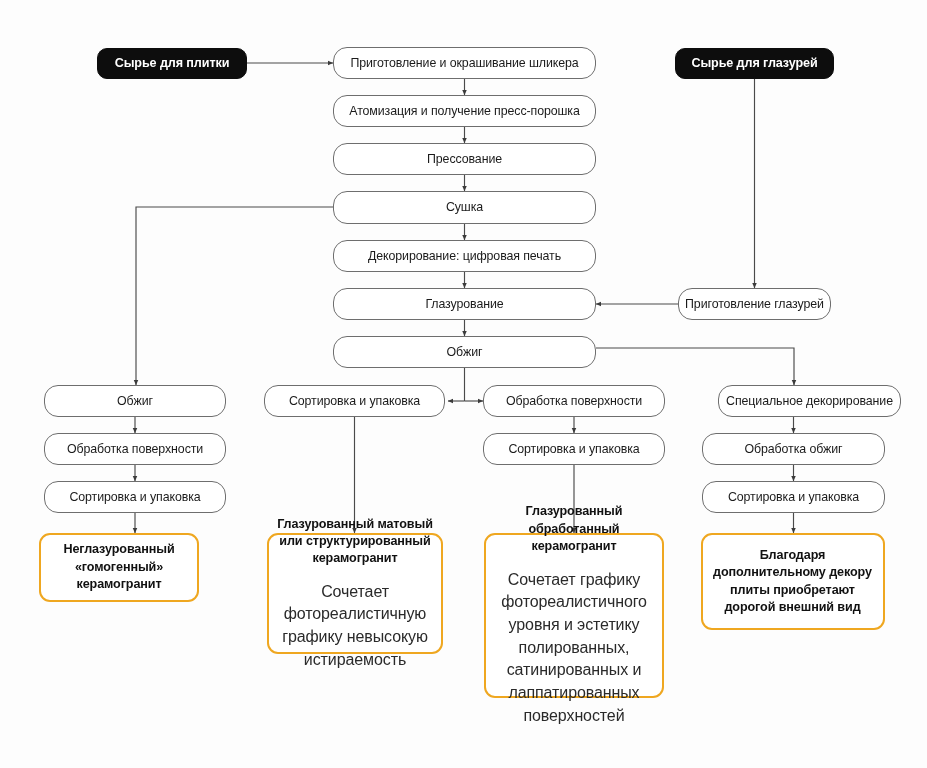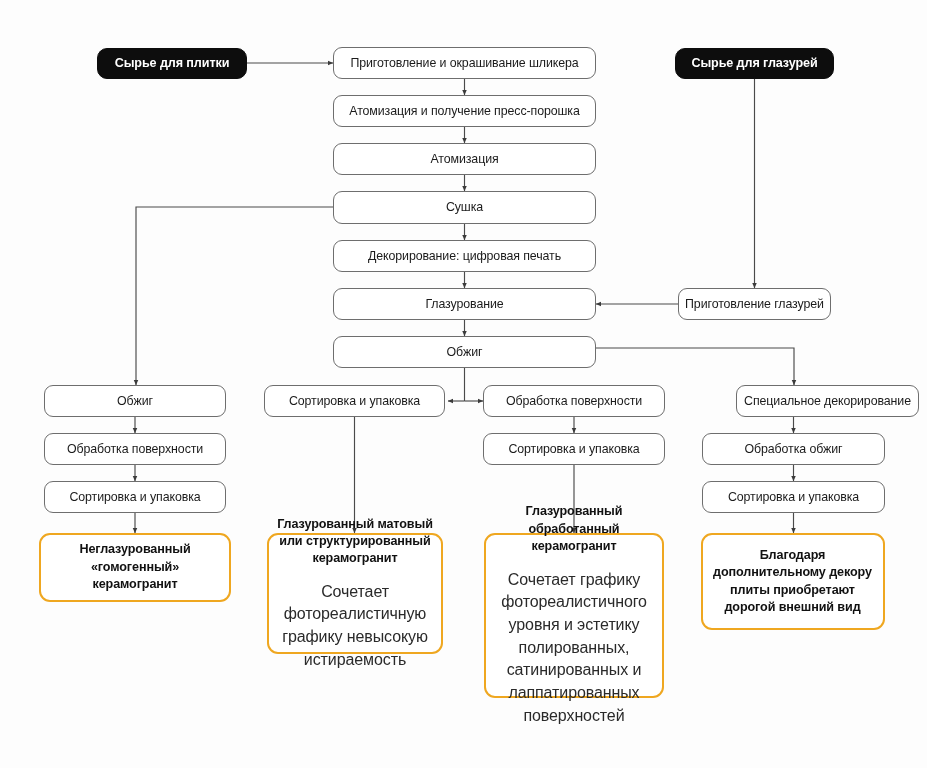--- a/index.html
+++ b/index.html
@@ -20,21 +20,21 @@
     pointer-events: none;
   }
   .node {
     position: absolute;
     display: flex;
     align-items: center;
     justify-content: center;
     text-align: center;
     background: #ffffff;
     border: 1px solid #6e6e6e;
-    border-radius: 9px;
+    border-radius: 14px;
     font-size: 12.4px;
     color: #1b1b1b;
     line-height: 1.35;
     letter-spacing: -0.1px;
     z-index: 2;
   }
   .node.dark {
     background: #0d0d0d;
     border-color: #0d0d0d;
     color: #ffffff;
@@ -114,60 +114,60 @@
   </svg>
 
   <div class="node dark" style="left:97px; top:48px; width:150px; height:31px;">Сырье для плитки</div>
 
   <div class="node dark" style="left:675px; top:48px; width:159px; height:31px;">Сырье для глазурей</div>
 
   <div class="node" style="left:333px; top:47px; width:263px; height:32px;">Приготовление и окрашивание шликера</div>
 
   <div class="node" style="left:333px; top:95px; width:263px; height:32px;">Атомизация и получение пресс-порошка</div>
 
-  <div class="node" style="left:333px; top:143px; width:263px; height:32px;">Атомизация</div>
+  <div class="node" style="left:333px; top:143px; width:263px; height:32px;">Прессование</div>
 
   <div class="node" style="left:333px; top:240px; width:263px; height:32px;">Декорирование: цифровая печать</div>
 
   <div class="node" style="left:333px; top:191px; width:263px; height:33px;">Сушка</div>
 
   <div class="node" style="left:333px; top:288px; width:263px; height:32px;">Глазурование</div>
 
   <div class="node" style="left:333px; top:336px; width:263px; height:32px;">Обжиг</div>
 
   <div class="node" style="left:678px; top:288px; width:153px; height:32px;">Приготовление глазурей</div>
 
   <div class="node" style="left:44px; top:385px; width:182px; height:32px;">Обжиг</div>
 
   <div class="node" style="left:44px; top:433px; width:182px; height:32px;">Обработка поверхности</div>
 
   <div class="node" style="left:44px; top:481px; width:182px; height:32px;">Сортировка и упаковка</div>
 
-  <div class="node result" style="left:39px; top:533px; width:192px; height:69px;">
+  <div class="node result" style="left:39px; top:533px; width:160px; height:69px;">
     <div class="rtitle">Неглазурованный «гомогенный» керамогранит</div>
 
   </div>
 
   <div class="node" style="left:264px; top:385px; width:181px; height:32px;">Сортировка и упаковка</div>
 
   <div class="node result" style="left:267px; top:533px; width:176px; height:121px;">
     <div class="rtitle">Глазурованный матовый или структурированный керамогранит</div>
     <div class="rbody">Сочетает фотореалистичную графику невысокую истираемость</div>
   </div>
 
   <div class="node" style="left:483px; top:385px; width:182px; height:32px;">Обработка поверхности</div>
 
   <div class="node" style="left:483px; top:433px; width:182px; height:32px;">Сортировка и упаковка</div>
 
   <div class="node result" style="left:484px; top:533px; width:180px; height:165px;">
     <div class="rtitle">Глазурованный обработанный керамогранит</div>
     <div class="rbody">Сочетает графику фотореалистичного уровня и эстетику полированных, сатинированных и лаппатированных поверхностей</div>
   </div>
 
-  <div class="node" style="left:736px; top:385px; width:183px; height:32px;">Специальное декорирование</div>
+  <div class="node" style="left:718px; top:385px; width:183px; height:32px;">Специальное декорирование</div>
 
   <div class="node" style="left:702px; top:433px; width:183px; height:32px;">Обработка обжиг</div>
 
   <div class="node" style="left:702px; top:481px; width:183px; height:32px;">Сортировка и упаковка</div>
 
   <div class="node result" style="left:701px; top:533px; width:184px; height:97px;padding-left:7px;">
     <div class="rtitle">Благодаря дополнительному декору плиты приобретают дорогой внешний вид</div>
 
   </div>
 

